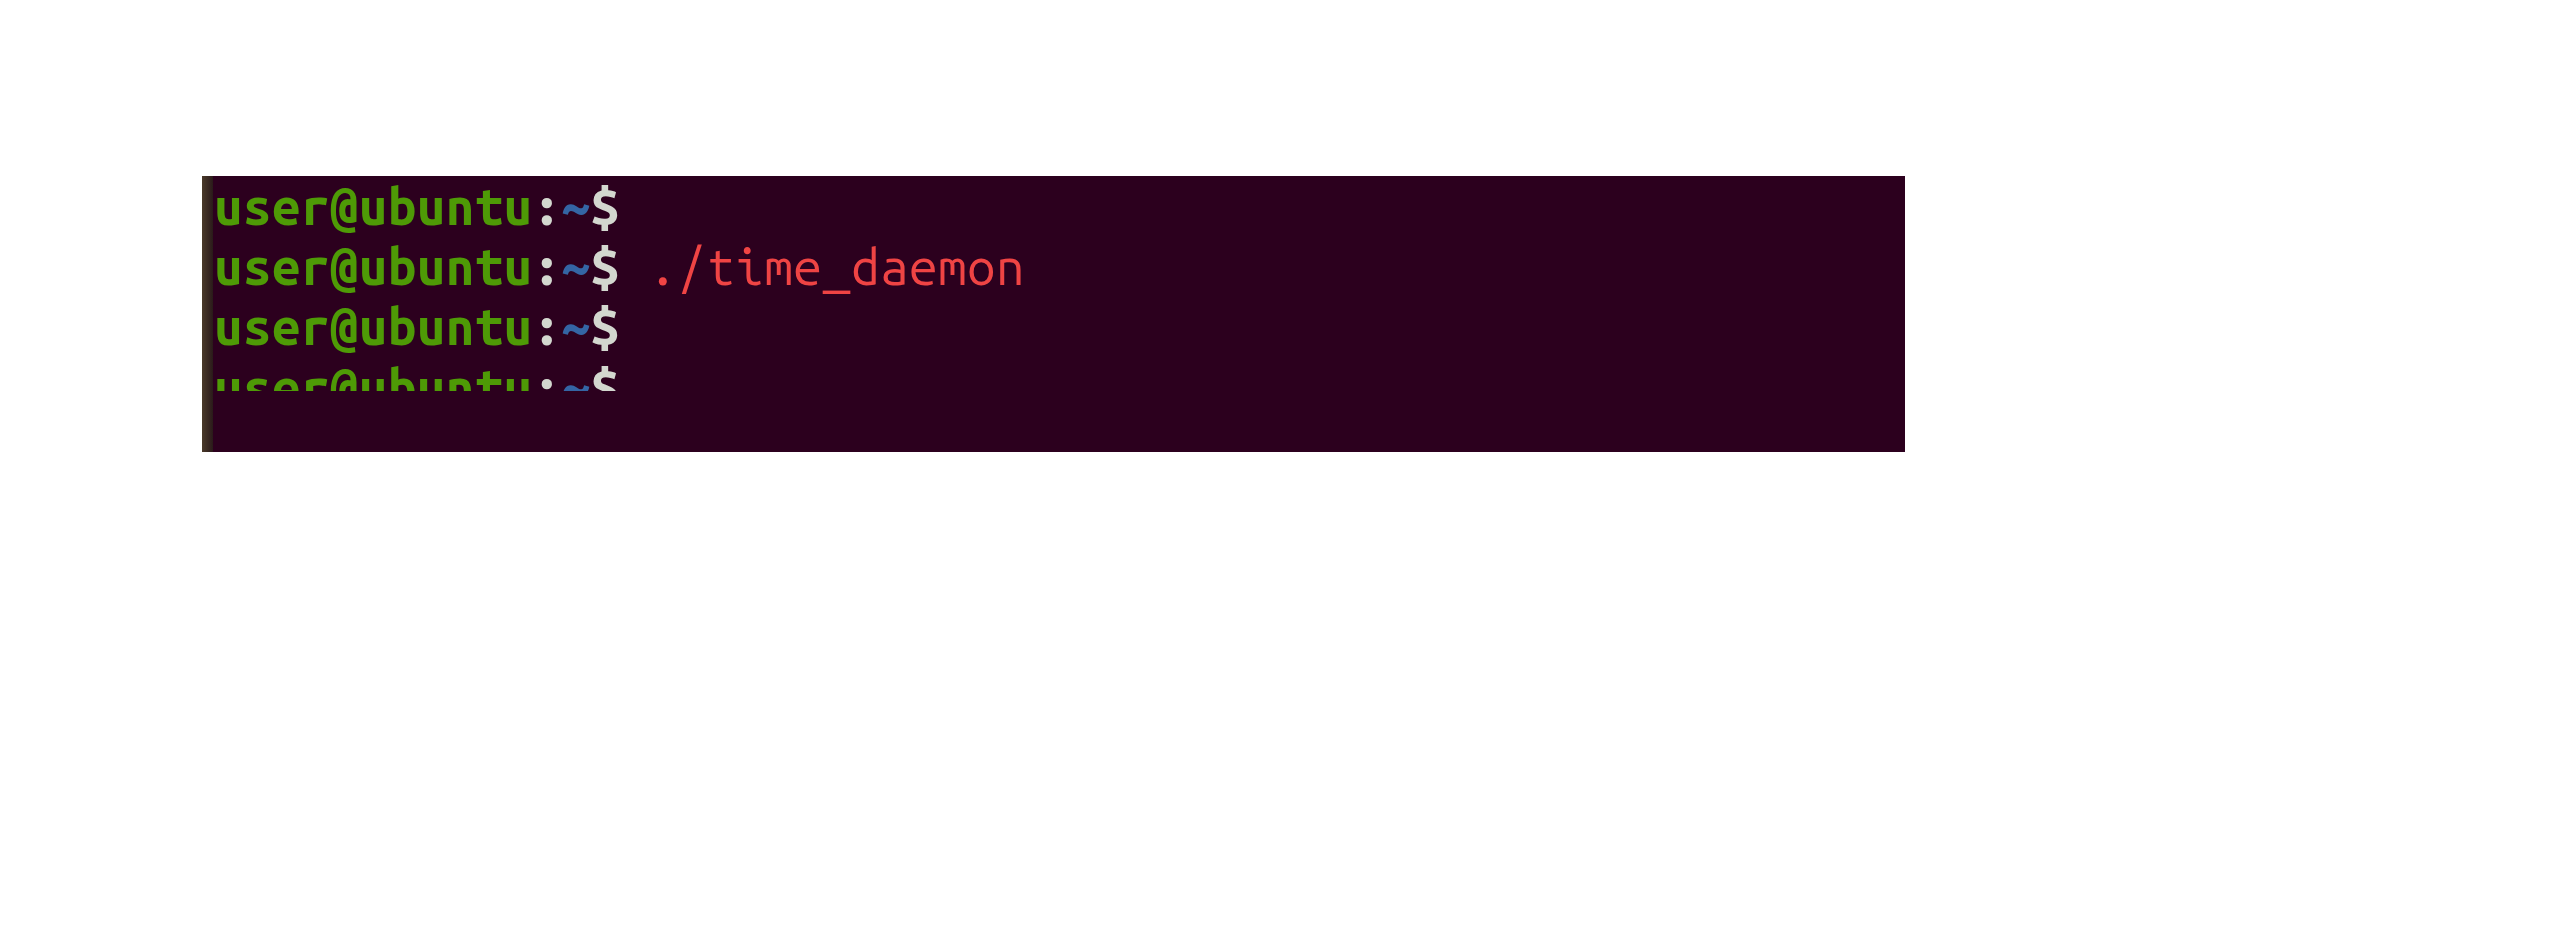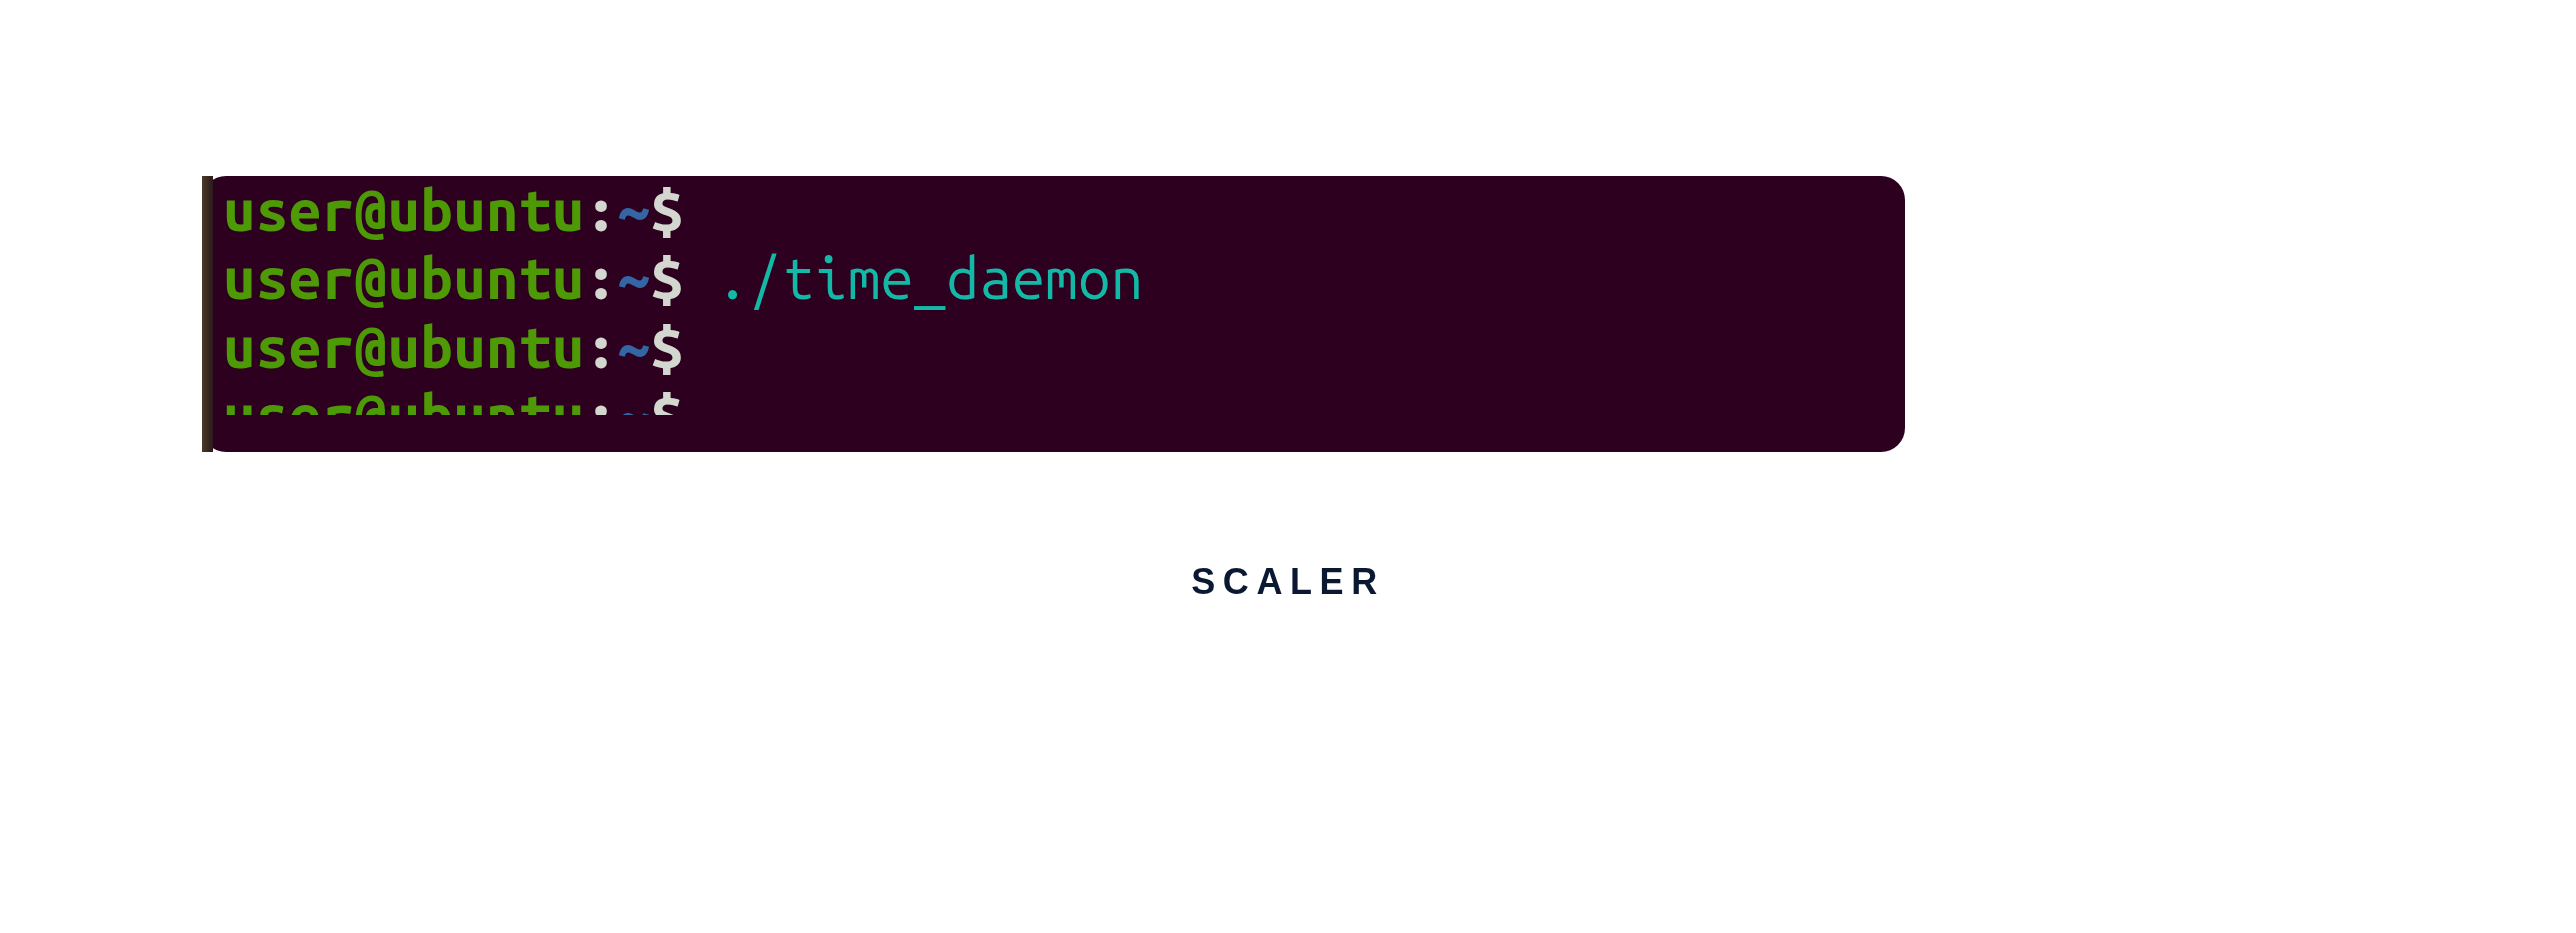--- a/index.html
+++ b/index.html
@@ -27,45 +27,44 @@
       left: 0;
       top: 0;
       width: 11.4px;
       height: 100%;
       background: linear-gradient(to right, #4a3a2a, #2a1a1a);
     }
     .terminal {
       background: #2c001e;
       width: 100%;
       height: 100%;
-      padding: 0 0 0 21px;
-      font-size: 58px;
+      padding: 0 0 0 12px;
+      font-size: 51px;
       line-height: 1.18;
       font-weight: bold;
       letter-spacing: 0.4px;
-      border-radius: 24px;
     }
     .terminal-line {
       white-space: pre;
       display: flex;
     }
     .prompt-user {
       color: #4e9a06;
     }
     .prompt-colon {
       color: #d3d7cf;
     }
     .prompt-path {
       color: #3465a4;
     }
     .prompt-dollar {
       color: #d3d7cf;
     }
     .command {
-      color: #14b8a6;
+      color: #ef4444;
       font-weight: normal;
     }
     .partial-line {
       overflow: hidden;
       height: 34px;
     }
     .logo-container {
       position: absolute;
       left: 50%;
       top: 564px;
@@ -107,15 +106,14 @@
     <div class="terminal-line">
       <span class="prompt-user">user@ubuntu</span><span class="prompt-colon">:</span><span class="prompt-path">~</span><span class="prompt-dollar">$</span><span class="command"></span>
     </div>
     <div class="terminal-line partial-line">
       <span class="prompt-user">user@ubuntu</span><span class="prompt-colon">:</span><span class="prompt-path">~</span><span class="prompt-dollar">$</span><span class="command"></span>
     </div>
   </div>
 </div>
 
 <div class="logo-container">
-  <div class="logo-scaler">SCALER</div>
 </div>
 
 
 </body></html>

